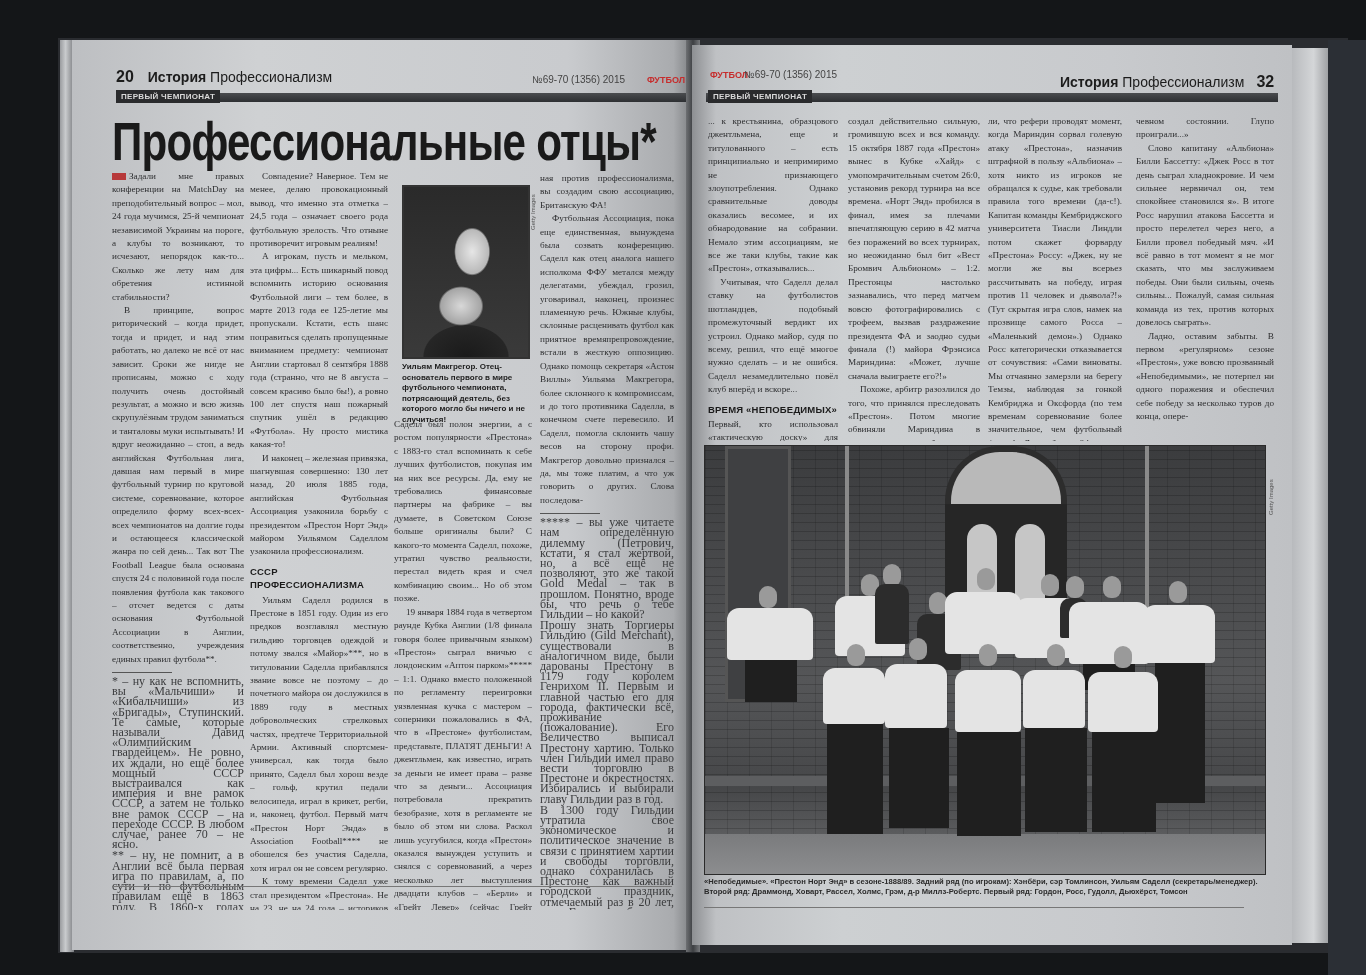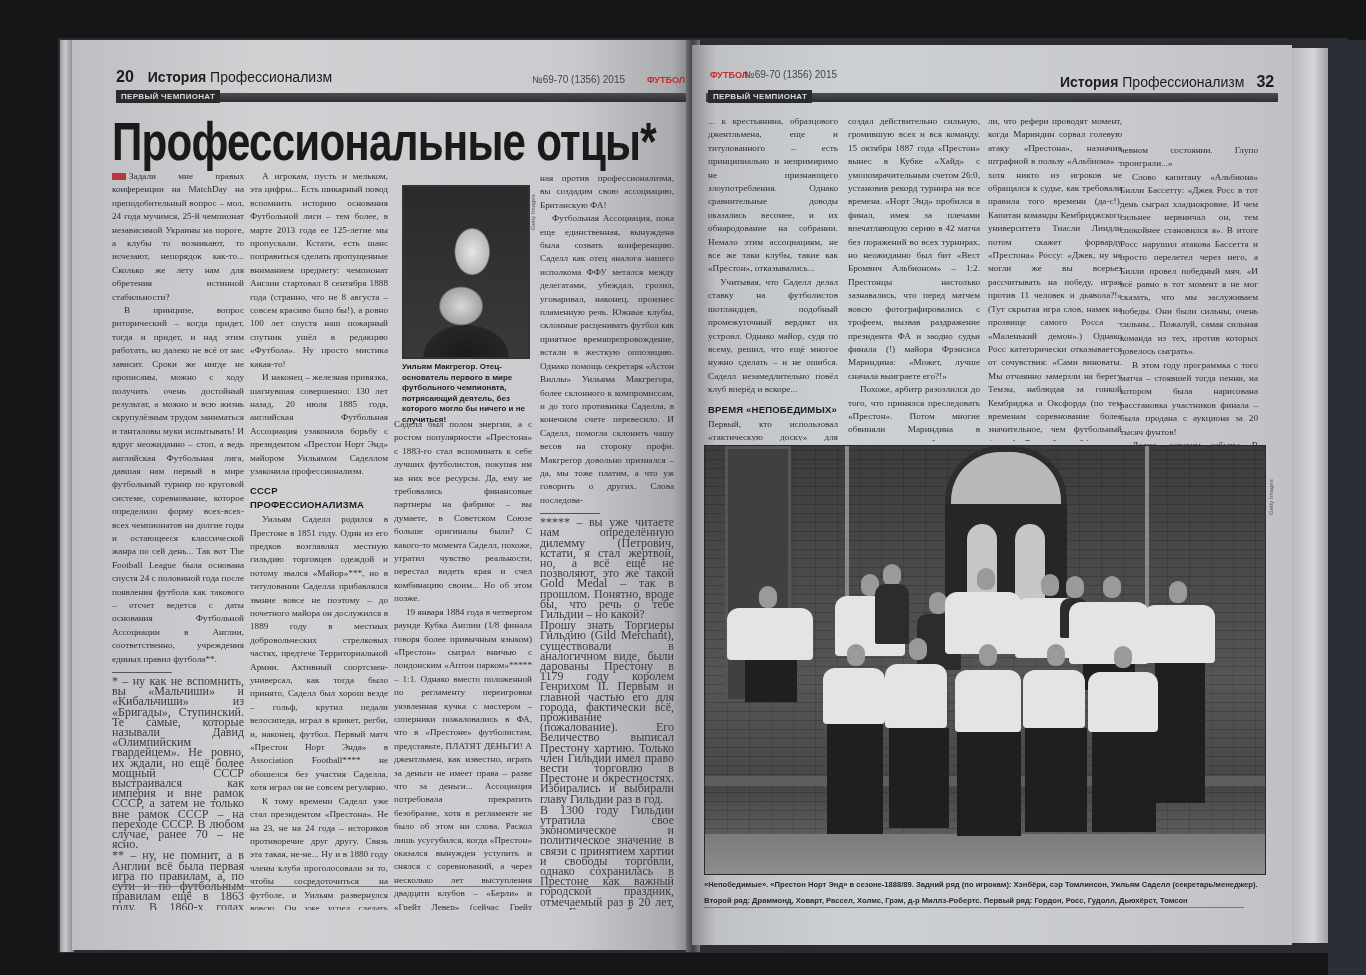--- a/index.html
+++ b/index.html
@@ -144,21 +144,21 @@
   .bench { position:absolute; left:0; top:330px; width:100%; height:10px; background:#5d5e60; }
   .player { position:absolute; }
   .player .head { position:absolute; width:18px; height:22px; border-radius:9px 9px 8px 8px; background:#9a9a9a; }
   .player .shirt { position:absolute; background:#e4e4e4; border-radius:12px 12px 4px 4px; }
   .player .legs { position:absolute; background:#1f1f1f; }
   .player .suit { position:absolute; background:#2c2c2c; border-radius:10px 10px 2px 2px; }
 
   .photo-caption {
     position:absolute; left:12px; top:832px; width:560px;
     font-family:"Liberation Sans", sans-serif; font-weight:700;
-    font-size:7.6px; line-height:16px; color:#2a2a2a;
+    font-size:7.6px; line-height:10px; color:#2a2a2a;
   }
   .bottom-rule { position:absolute; height:1px; background:#777; }
 </style>
 </head>
 <body>
 
 <div class="spread-shadow"></div>
 <div class="page-edge-left"></div>
 
 <div class="page left">
@@ -176,20 +176,21 @@
     <p>В принципе, вопрос риторический – когда придет, тогда и придет, и над этим работать, но далеко не всё от нас зависит. Сроки же нигде не прописаны, можно с ходу получить очень достойный результат, а можно и всю жизнь скрупулёзным трудом заниматься и танталовы муки испытывать! И вдруг неожиданно – стоп, а ведь английская Футбольная лига, давшая нам первый в мире футбольный турнир по круговой системе, соревнование, которое определило форму всех-всех-всех чемпионатов на долгие годы и остающееся классической жанра по сей день... Так вот The Football League была основана спустя 24 с половиной года после появления футбола как такового – отсчет ведется с даты основания Футбольной Ассоциации в Англии, соответственно, учреждения единых правил футбола**.</p>
     <div class="footnote-rule"></div>
     <div class="footnotes">
       <p>* – ну как не вспомнить, вы «Мальчиши» и «Кибальчиши» из «Бригады», Ступинский. Те самые, которые называли Давид «Олимпийским гвардейцем». Не ровно, их ждали, но ещё более мощный СССР выстраивался как империя и вне рамок СССР, а затем не только вне рамок СССР – на переходе СССР. В любом случае, ранее 70 – не ясно.</p>
       <p>** – ну, не помнит, а в Англии всё была первая игра по правилам, а, по сути и по футбольным правилам ещё в 1863 году. В 1860-х годах правила для всех были с перепадом, а с 1863 года – по правилам ФА.</p>
       <p>**** – Лоббистский клуб, участник первого розыгрыша Кубка Англии (1871/72), ныне не существует. Назван так по району столицы Англии. Первые «Бладзи Блейк» – отнюдь не «Вест Хэм», а «Астон Вилла».</p>
     </div>
   </div>
 
   <div class="col" style="left:178px; top:130px; width:138px; height:740px;">
+    <p>Совпадение? Наверное. Тем не менее, делаю провокационный вывод, что именно эта отметка – 24,5 года – означает своего рода футбольную зрелость. Что отныне противоречит игровым реалиям!</p>
     <p>А игрокам, пусть и мельком, эта цифры... Есть шикарный повод вспомнить историю основания Футбольной лиги – тем более, в марте 2013 года ее 125-летие мы пропускали. Кстати, есть шанс поправиться сделать пропущенные вниманием предмету: чемпионат Англии стартовал 8 сентября 1888 года (странно, что не 8 августа – совсем красиво было бы!), а ровно 100 лет спустя наш пожарный спутник ушёл в редакцию «Футбола». Ну просто мистика какая-то!</p>
     <p>И наконец – железная привязка, шагнувшая совершенно: 130 лет назад, 20 июля 1885 года, английская Футбольная Ассоциация узаконила борьбу с президентом «Престон Норт Энд» майором Уильямом Саделлом узаконила профессионализм.</p>
     <div class="subhead">СССР ПРОФЕССИОНАЛИЗМА</div>
     <p>Уильям Саделл родился в Престоне в 1851 году. Один из его предков возглавлял местную гильдию торговцев одеждой и потому звался «Майор»***, но в титуловании Саделла прибавлялся звание вовсе не поэтому – до почетного майора он дослужился в 1889 году в местных добровольческих стрелковых частях, предтече Территориальной Армии. Активный спортсмен-универсал, как тогда было принято, Саделл был хорош везде – гольф, крутил педали велосипеда, играл в крикет, регби, и, наконец, футбол. Первый матч «Престон Норт Энда» в Association Football**** не обошелся без участия Саделла, хотя играл он не совсем регулярно.</p>
     <p>К тому времени Саделл уже стал президентом «Престона». Не на 23, не на 24 года – историков противоречие друг другу. Связь эта такая, не-не... Ну и в 1880 году члены клуба проголосовали за то, чтобы сосредоточиться на футболе, и Уильям развернулся вовсю. Он уже успел сделать роскошную карьеру на местном хлопкопрядильном комбинате, где пошёлся до управляющего, и всегда мог выделить немного времени и на участие в спортивных сумасшествиях.</p>
   </div>
 
   <div class="portrait"></div>
   <div class="photo-credit" style="left:458px; top:190px;">Getty Images</div>
   <div class="caption" style="left:330px; top:322px; width:128px;">Уильям Макгрегор. Отец-основатель первого в мире футбольного чемпионата, потрясающий деятель, без которого могло бы ничего и не случиться!</div>
@@ -233,24 +234,23 @@
 
   <div class="col" style="left:156px; top:70px; width:132px; height:326px;">
     <p class="noindent">создал действительно сильную, громившую всех и вся команду. 15 октября 1887 года «Престон» вынес в Кубке «Хайд» с умопомрачительным счетом 26:0, установив рекорд турнира на все времена. «Норт Энд» пробился в финал, имея за плечами впечатляющую серию в 42 матча без поражений во всех турнирах, но неожиданно был бит «Вест Бромвич Альбионом» – 1:2. Престонцы настолько зазнавались, что перед матчем вовсю фотографировались с трофеем, вызвав раздражение президента ФА и заодно судьи финала (!) майора Фрэнсиса Мариндина: «Может, лучше сначала выиграете его?!»</p>
     <p>Похоже, арбитр разозлился до того, что принялся преследовать «Престон». Потом многие обвиняли Мариндина в предвзятости – якобы, отдавая явное предпочтение «ВБА», потому что на него регулярно сыпались аргументы. В качестве подтверждения озвучива-</p>
   </div>
 
   <div class="col" style="left:296px; top:70px; width:134px; height:326px;">
     <p class="noindent">ли, что рефери проводят момент, когда Мариндин сорвал голевую атаку «Престона», назначив штрафной в пользу «Альбиона» – хотя никто из игроков не обращался к судье, как требовали правила того времени (да-с!). Капитан команды Кембриджского университета Тиасли Линдли потом скажет форварду «Престона» Россу: «Джек, ну не могли же вы всерьез рассчитывать на победу, играя против 11 человек и дьявола?!» (Тут скрытая игра слов, намек на прозвище самого Росса – «Маленький демон».) Однако Росс категорически отказывается от сочувствия: «Сами виноваты. Мы отчаянно замерзли на берегу Темзы, наблюдая за гонкой Кембриджа и Оксфорда (по тем временам соревнование более значительное, чем футбольный финал! Дело было 24 марта, кстати, так что продрогнуть можно было запросто. – А. Ф.), а потом так и не смогли согреться. Команда была в пла-</p>
   </div>
 
-  <div class="col" style="left:428px; top:70px; width:138px; height:326px;margin-top:29px;">
+  <div class="col" style="left:444px; top:70px; width:138px; height:326px;">
     <p class="noindent">чевном состоянии. Глупо проиграли...»</p>
     <p>Слово капитану «Альбиона» Билли Бассетту: «Джек Росс в тот день сыграл хладнокровие. И чем сильнее нервничал он, тем спокойнее становился я». В итоге Росс нарушил атакова Бассетта и просто перелетел через него, а Билли провел победный мяч. «И всё равно в тот момент я не мог сказать, что мы заслуживаем победы. Они были сильны, очень сильны... Пожалуй, самая сильная команда из тех, против которых довелось сыграть».</p>
-    <p>В этом году программка с того матча – стоявшей тогда пенни, на котором была нарисована расстановка участников финала – была продана с аукциона за 20 тысяч фунтов!</p>
     <p>Ладно, оставим забыты. В первом «регулярном» сезоне «Престон», уже вовсю прозванный «Непобедимыми», не потерпел ни одного поражения и обеспечил себе победу за несколько туров до конца, опере-</p>
   </div>
 
   <div class="team-photo" title="Team photo: Preston North End 1888/89 in front of a brick building">
     <div class="brick"></div>
     <div class="left-window"></div>
     <div class="pipe" style="left:140px;"></div>
     <div class="pipe" style="left:440px;"></div>
     <div class="arch"></div>
     <div class="door"></div>

